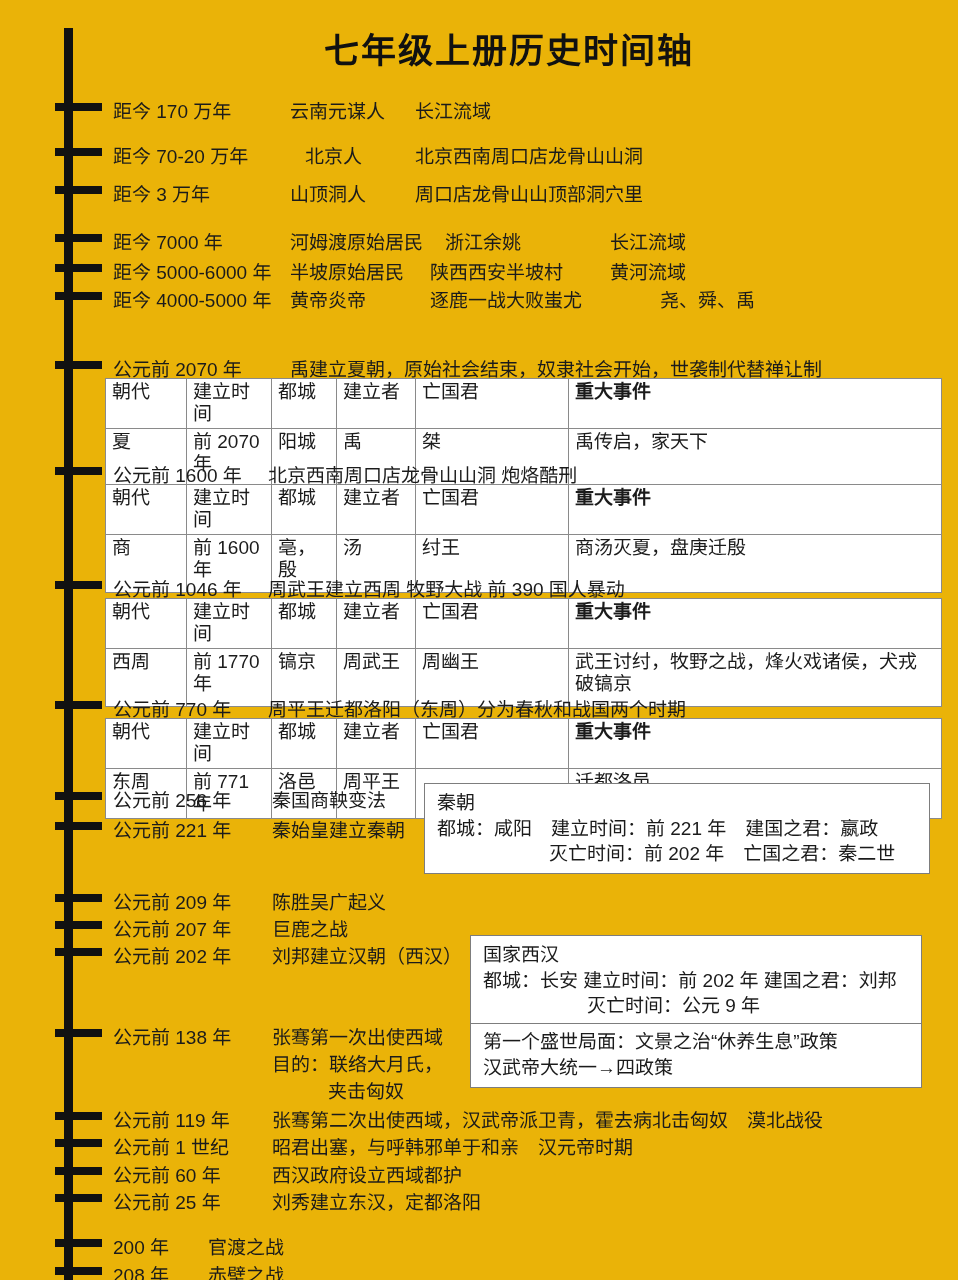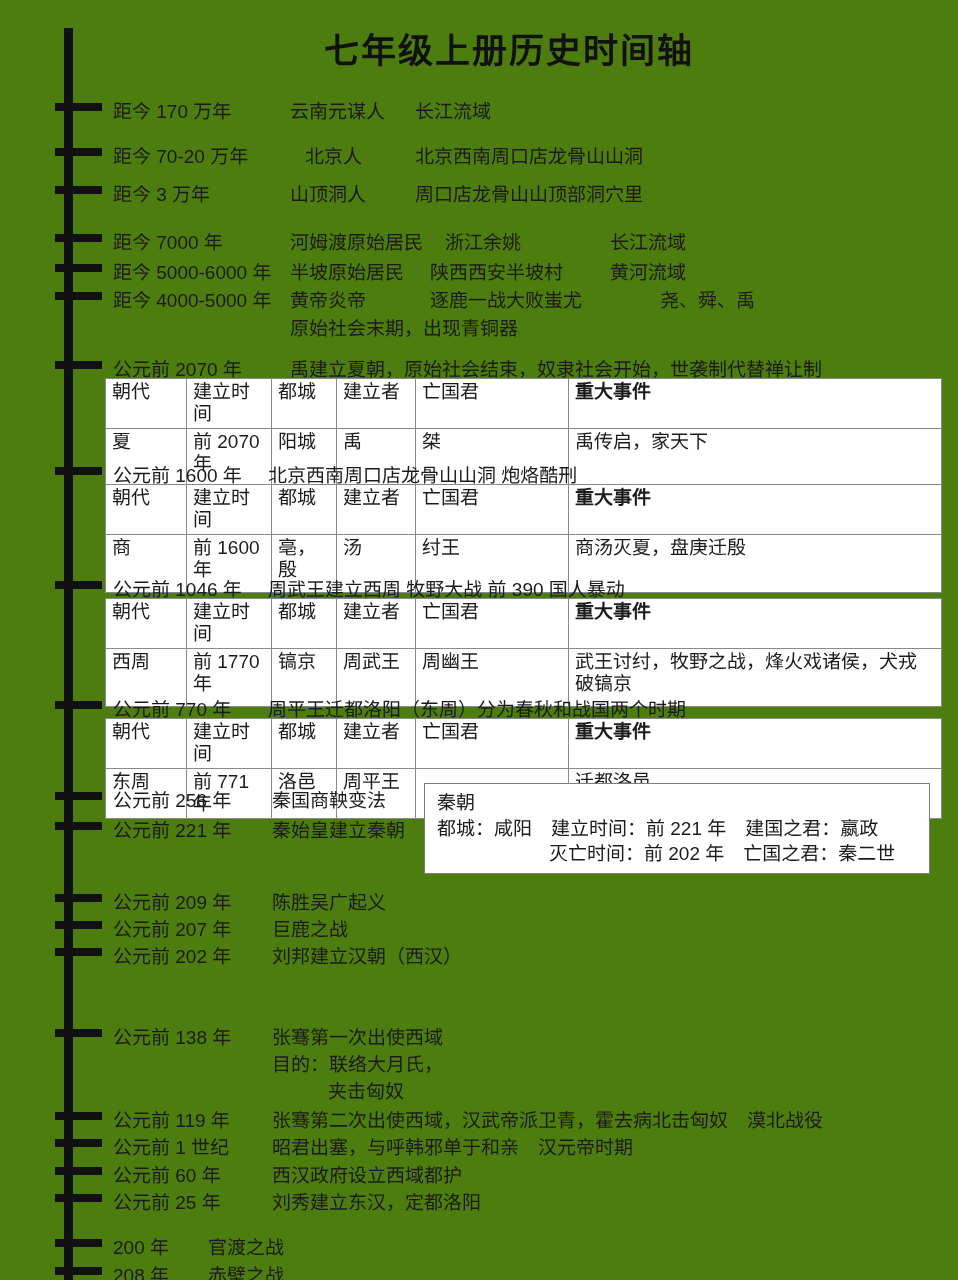--- a/index.html
+++ b/index.html
@@ -10,21 +10,21 @@
   }
   body {
     font-family: "Liberation Sans", "DejaVu Sans", sans-serif;
     color: #1b1b1b;
   }
   #page {
     position: relative;
     width: 958px;
     height: 1280px;
     overflow: hidden;
-    background: #4d7c0f;
+    background: #eab308;
   }
 
   
   .axis-line {
     position: absolute;
     left: 64px;
     top: 28px;
     width: 9px;
     height: 1252px;
     background: #111111;
@@ -154,21 +154,20 @@
   <div class="date" style="top:257px">距今 5000-6000 年</div>
   <div class="cell" style="left:290px;top:257px">半坡原始居民</div>
   <div class="cell" style="left:430px;top:257px">陕西西安半坡村</div>
   <div class="cell" style="left:610px;top:257px">黄河流域</div>
 
   <div class="date" style="top:285px">距今 4000-5000 年</div>
   <div class="cell" style="left:290px;top:285px">黄帝炎帝</div>
   <div class="cell" style="left:430px;top:285px">逐鹿一战大败蚩尤</div>
   <div class="cell" style="left:660px;top:285px">尧、舜、禹</div>
 
-  <div class="cell" style="left:290px;top:313px">原始社会末期，出现青铜器</div>
 
   <div class="date" style="top:354px">公元前 2070 年</div>
   <div class="cell" style="left:290px;top:354px">禹建立夏朝，原始社会结束，奴隶社会开始，世袭制代替禅让制</div>
 
   <table class="dyn-table" style="top:378px">
     <tbody>
         <tr>
       <td class="c0">朝代</td>
       <td class="c1">建立时间</td>
       <td class="c2">都城</td>
@@ -280,20 +279,31 @@
   <div class="cell" style="left:272px;top:914px">巨鹿之战</div>
 
   <div class="date" style="top:941px">公元前 202 年</div>
   <div class="cell" style="left:272px;top:941px">刘邦建立汉朝（西汉）</div>
 
   <div class="date" style="top:1022px">公元前 138 年</div>
   <div class="cell" style="left:272px;top:1022px">张骞第一次出使西域</div>
   <div class="cell" style="left:272px;top:1049px">目的：联络大月氏，</div>
   <div class="cell" style="left:328px;top:1076px">夹击匈奴</div>
 
+  <div class="info-box" style="left:470px;top:935px;width:452px;height:153px">
+    <div class="bx-pad" style="padding-bottom:4px">
+      <div>国家西汉</div>
+      <div>都城：长安 建立时间：前 202 年 建国之君：刘邦</div>
+      <div style="padding-left:104px">灭亡时间：公元 9 年</div>
+    </div>
+    <div class="bx-div bx-pad" style="padding-top:5px">
+      <div>第一个盛世局面：文景之治“休养生息”政策</div>
+      <div>汉武帝大统一→四政策</div>
+    </div>
+  </div>
 
   <div class="date" style="top:1105px">公元前 119 年</div>
   <div class="cell" style="left:272px;top:1105px">张骞第二次出使西域，汉武帝派卫青，霍去病北击匈奴　漠北战役</div>
 
   <div class="date" style="top:1132px">公元前 1 世纪</div>
   <div class="cell" style="left:272px;top:1132px">昭君出塞，与呼韩邪单于和亲　汉元帝时期</div>
 
   <div class="date" style="top:1160px">公元前 60 年</div>
   <div class="cell" style="left:272px;top:1160px">西汉政府设立西域都护</div>
 

